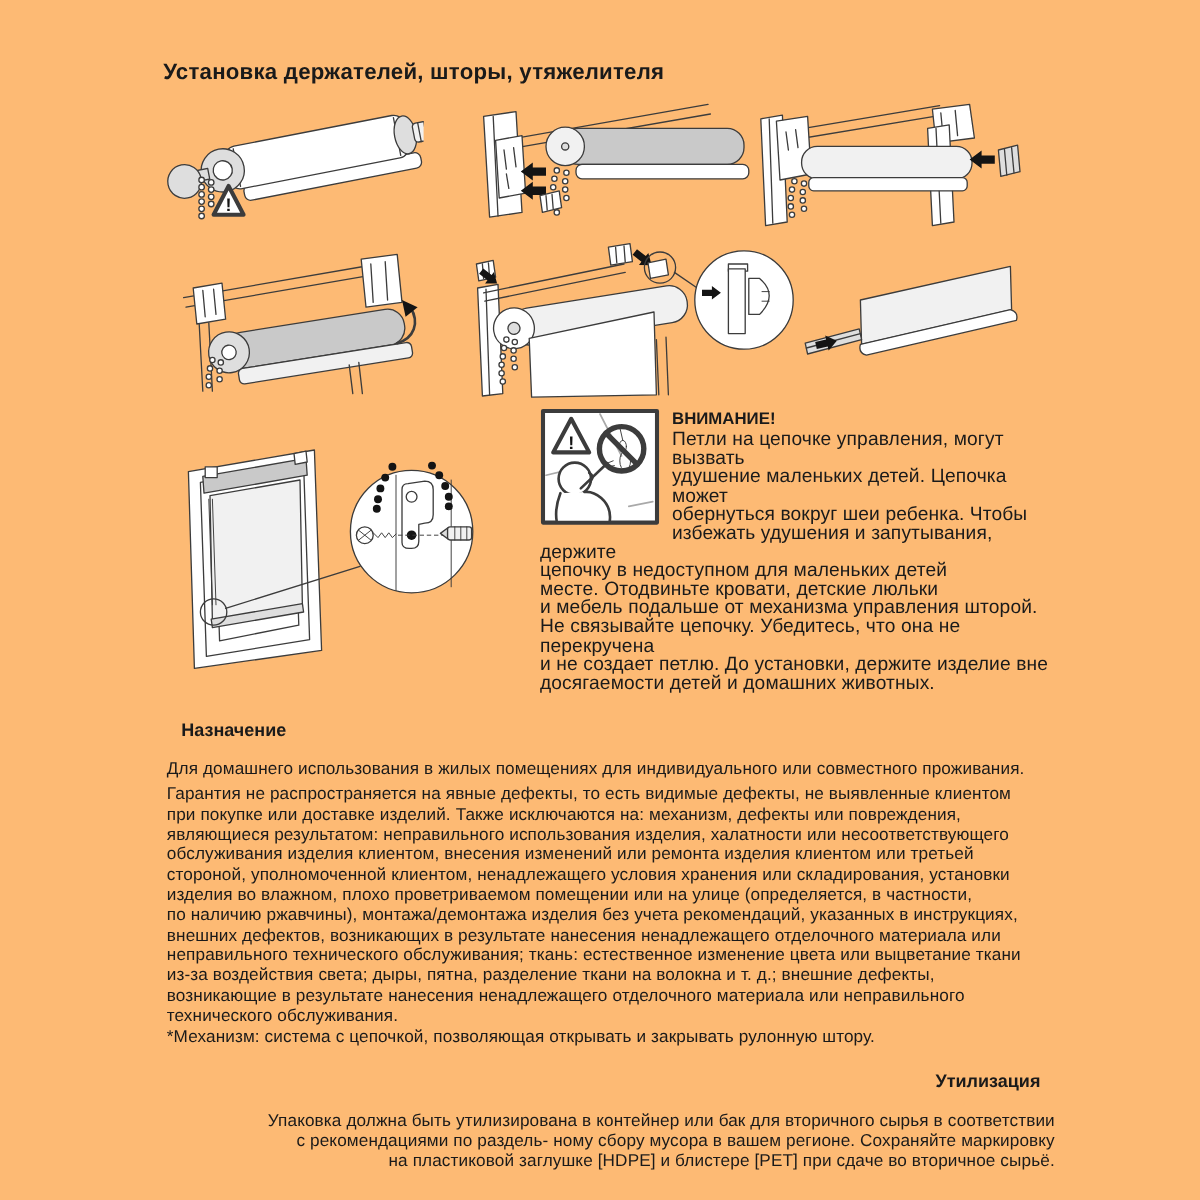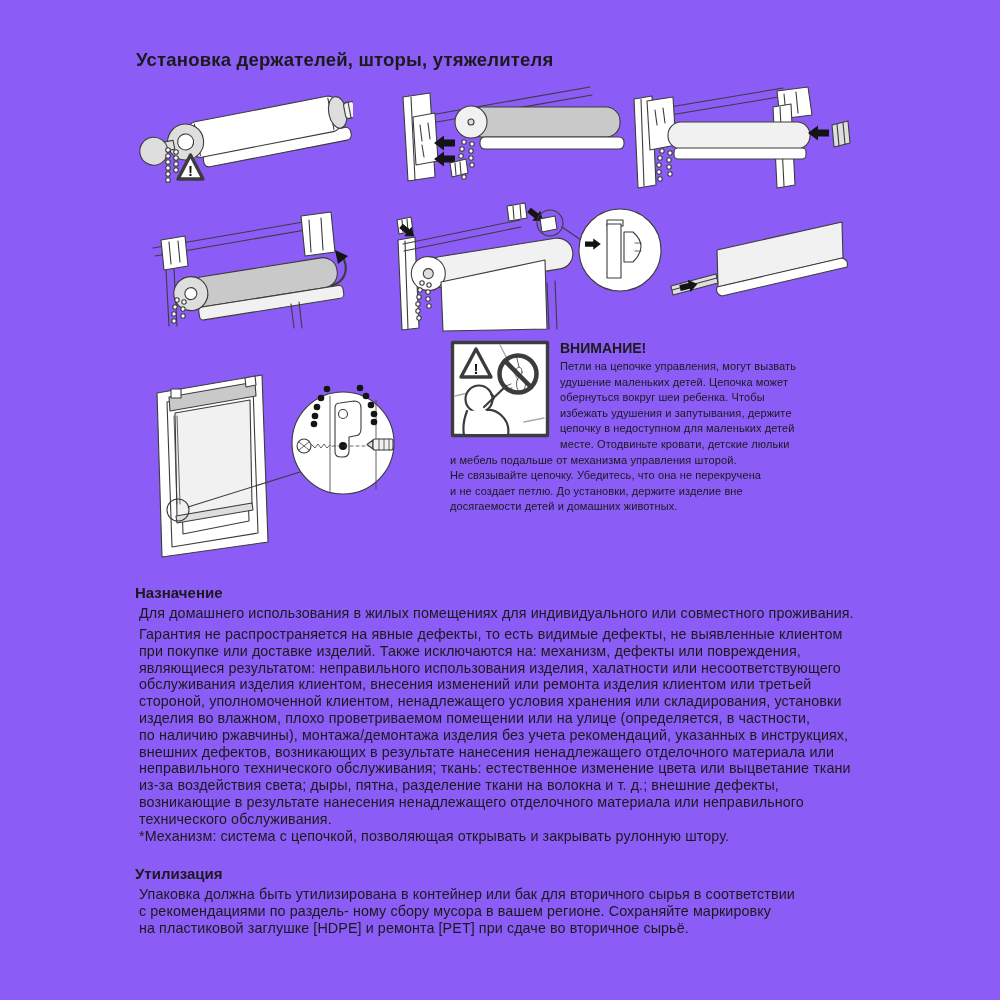--- a/index.html
+++ b/index.html
@@ -1,42 +1,42 @@
 <!DOCTYPE html>
 <html><head>
 <meta charset="utf-8">
 <style>
   html,body{margin:0;padding:0;background:#fff;}
-  .page{position:relative;width:1000px;height:1000px;background:#8b5cf6;overflow:hidden;
+  .page{position:relative;width:1000px;height:1000px;background:#fdba74;overflow:hidden;
         font-family:"Liberation Sans",sans-serif;color:#1a1a1a;}
   .abs{position:absolute;}
   .title{left:136px;top:49px;font-size:18.5px;font-weight:700;letter-spacing:.2px;}
   .diag{position:absolute;}
   .diag *{stroke:#3c3c3c;stroke-width:1.1;fill:none;stroke-linejoin:round;stroke-linecap:round;}
   .diag .blk{fill:#141414;stroke:none;}
   .diag .fw{fill:#fff;}
   .diag .fl{fill:#f1f1f1;}
   .diag .fm{fill:#dedede;}
   .diag .fd{fill:#c9c9c9;}
   .diag text{stroke:none;fill:#141414;font-family:"Liberation Sans",sans-serif;}
   .diag .thick{stroke-width:3.4;}
   .diag .med{stroke-width:2.2;}
   .diag .dash{stroke-dasharray:3 3;}
   .diag .thin{stroke-width:.8;}
   .diag .gray{stroke:#a9a9a9;stroke-width:1.4;}
   .note{left:210px;top:152px;width:150px;font-size:12.5px;line-height:15px;white-space:pre-line;}
   .attention{left:450px;top:340px;width:430px;}
   .att-icon{float:left;width:100px;height:98px;margin:0 10px 2px 0;}
   .att-h{font-size:14px;line-height:16px;font-weight:700;margin:0 0 3px 0;padding-left:14px;}
-  .att-b{font-size:11px;line-height:15.6px;margin:0;white-space:pre-line;letter-spacing:.1px;}
+  .att-b{font-size:16px;line-height:15.6px;margin:0;white-space:pre-line;letter-spacing:.1px;}
   .sections{left:135px;top:584px;width:748px;}
-  .sec-h{font-size:15px;line-height:17px;font-weight:700;margin:0;}
+  .sec-h{font-size:15px;line-height:17px;font-weight:700;margin:16px;}
   .sec-p{font-size:14.3px;line-height:17px;margin:4px;letter-spacing:.1px;}
   .sec-p.multi{line-height:16.8px;white-space:pre-line;}
-  .disposal-wrap{margin-top:21px;}
+  .disposal-wrap{margin-top:21px;text-align:right;}
 </style>
 </head>
 <body>
 
 <div class="page">
 
   <div class="abs title">Установка держателей, шторы, утяжелителя</div>
 
   <svg class="diag" style="left:138px;top:86px;" width="215" height="102" viewBox="0 0 215 102">
     <g transform="rotate(-11 110 52)">
@@ -343,17 +343,17 @@
 внешних дефектов, возникающих в результате нанесения ненадлежащего отделочного материала или
 неправильного технического обслуживания; ткань: естественное изменение цвета или выцветание ткани
 из-за воздействия света; дыры, пятна, разделение ткани на волокна и т. д.; внешние дефекты,
 возникающие в результате нанесения ненадлежащего отделочного материала или неправильного
 технического обслуживания.
 *Механизм: система с цепочкой, позволяющая открывать и закрывать рулонную штору.</p>
     <div class="disposal-wrap">
       <h3 class="sec-h">Утилизация</h3>
       <p class="sec-p multi">Упаковка должна быть утилизирована в контейнер или бак для вторичного сырья в соответствии
 с рекомендациями по раздель- ному сбору мусора в вашем регионе. Сохраняйте маркировку
-на пластиковой заглушке [HDPE] и ремонта [PET] при сдаче во вторичное сырьё.</p>
+на пластиковой заглушке [HDPE] и блистере [PET] при сдаче во вторичное сырьё.</p>
     </div>
   </div>
 
 </div>
 
 </body></html>

